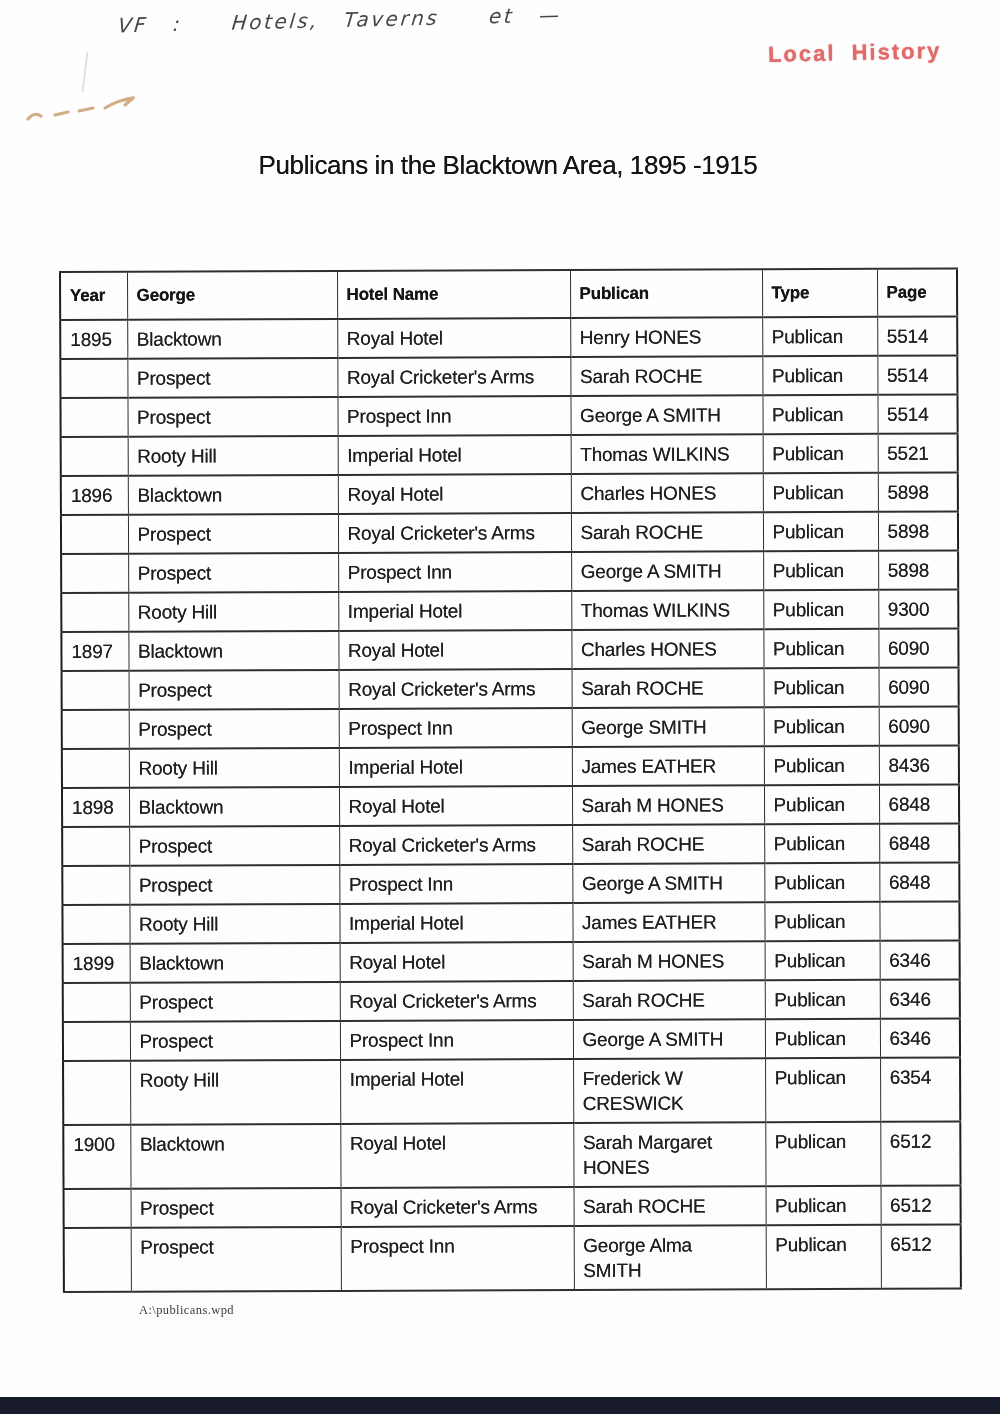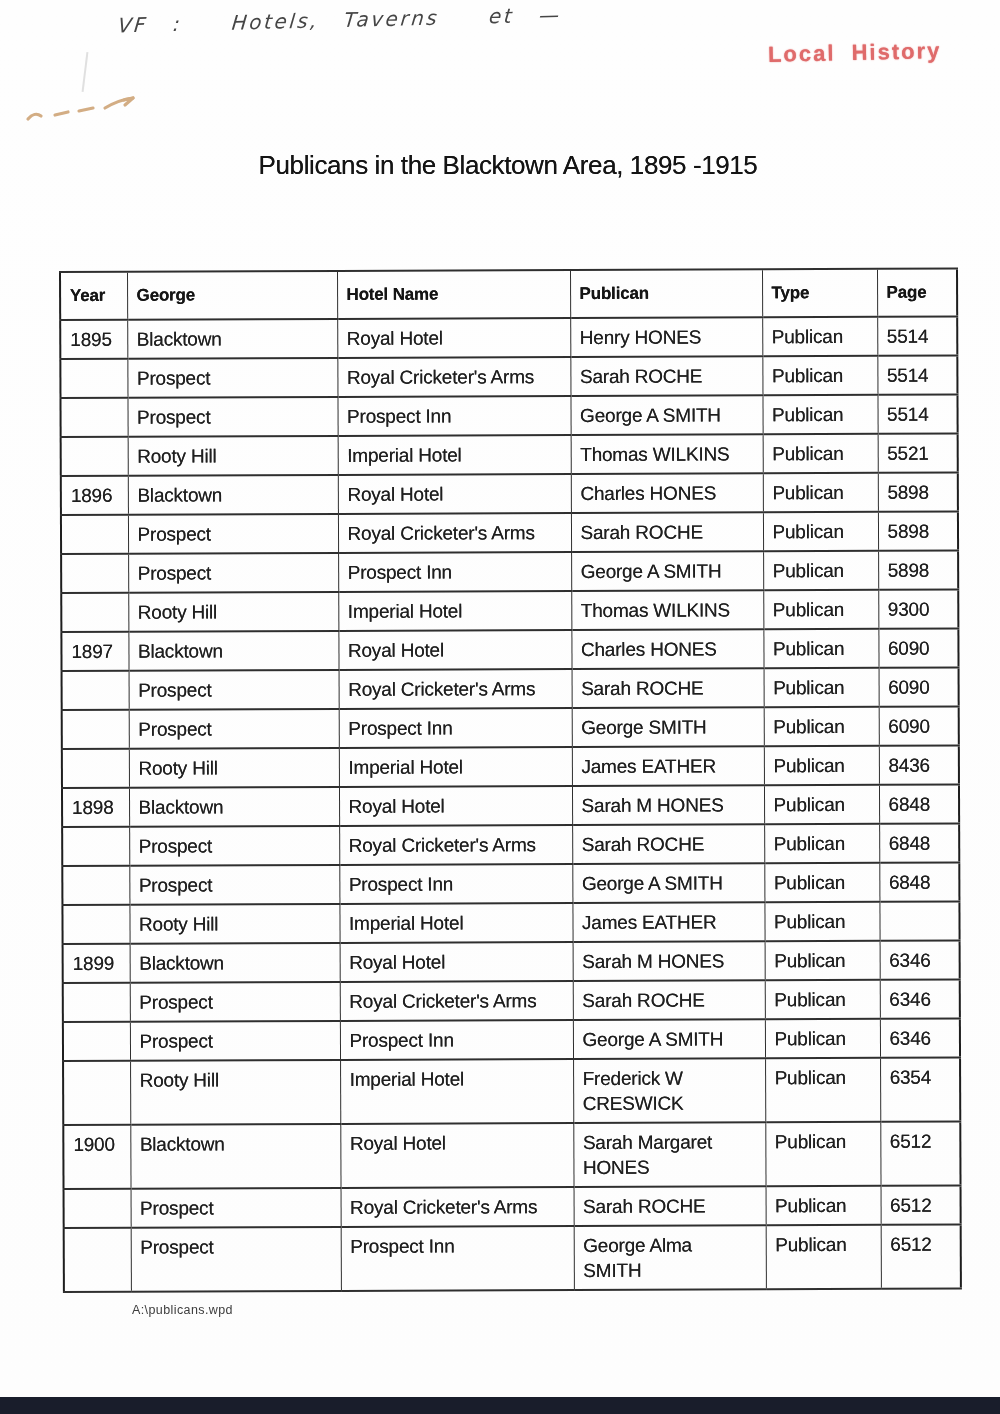--- a/index.html
+++ b/index.html
@@ -90,22 +90,22 @@
     vertical-align: top;
     font-size: 19px; line-height: 25px;
     letter-spacing: -0.2px;
     color: #1f1f1f;
     text-shadow: 0 0 0.4px #3a3a3a;
   }
   .pub-table td.cell-licensee { white-space: pre-line; }
 
   
   .footer {
-    position: absolute; left: 132px; top: 1303px;
-    font-family: Liberation Sans, sans-serif;
+    position: absolute; left: 139px; top: 1303px;
+    font-family: Liberation Serif, serif;
     font-size: 12.5px; letter-spacing: 0.4px;
     color: #3c3c3c;
   }
 
   
   .scan-band {
     position: absolute; left: 0; right: 0; bottom: 0;
     height: 17px;
     background: var(--band-color, #191d2b);
   }

